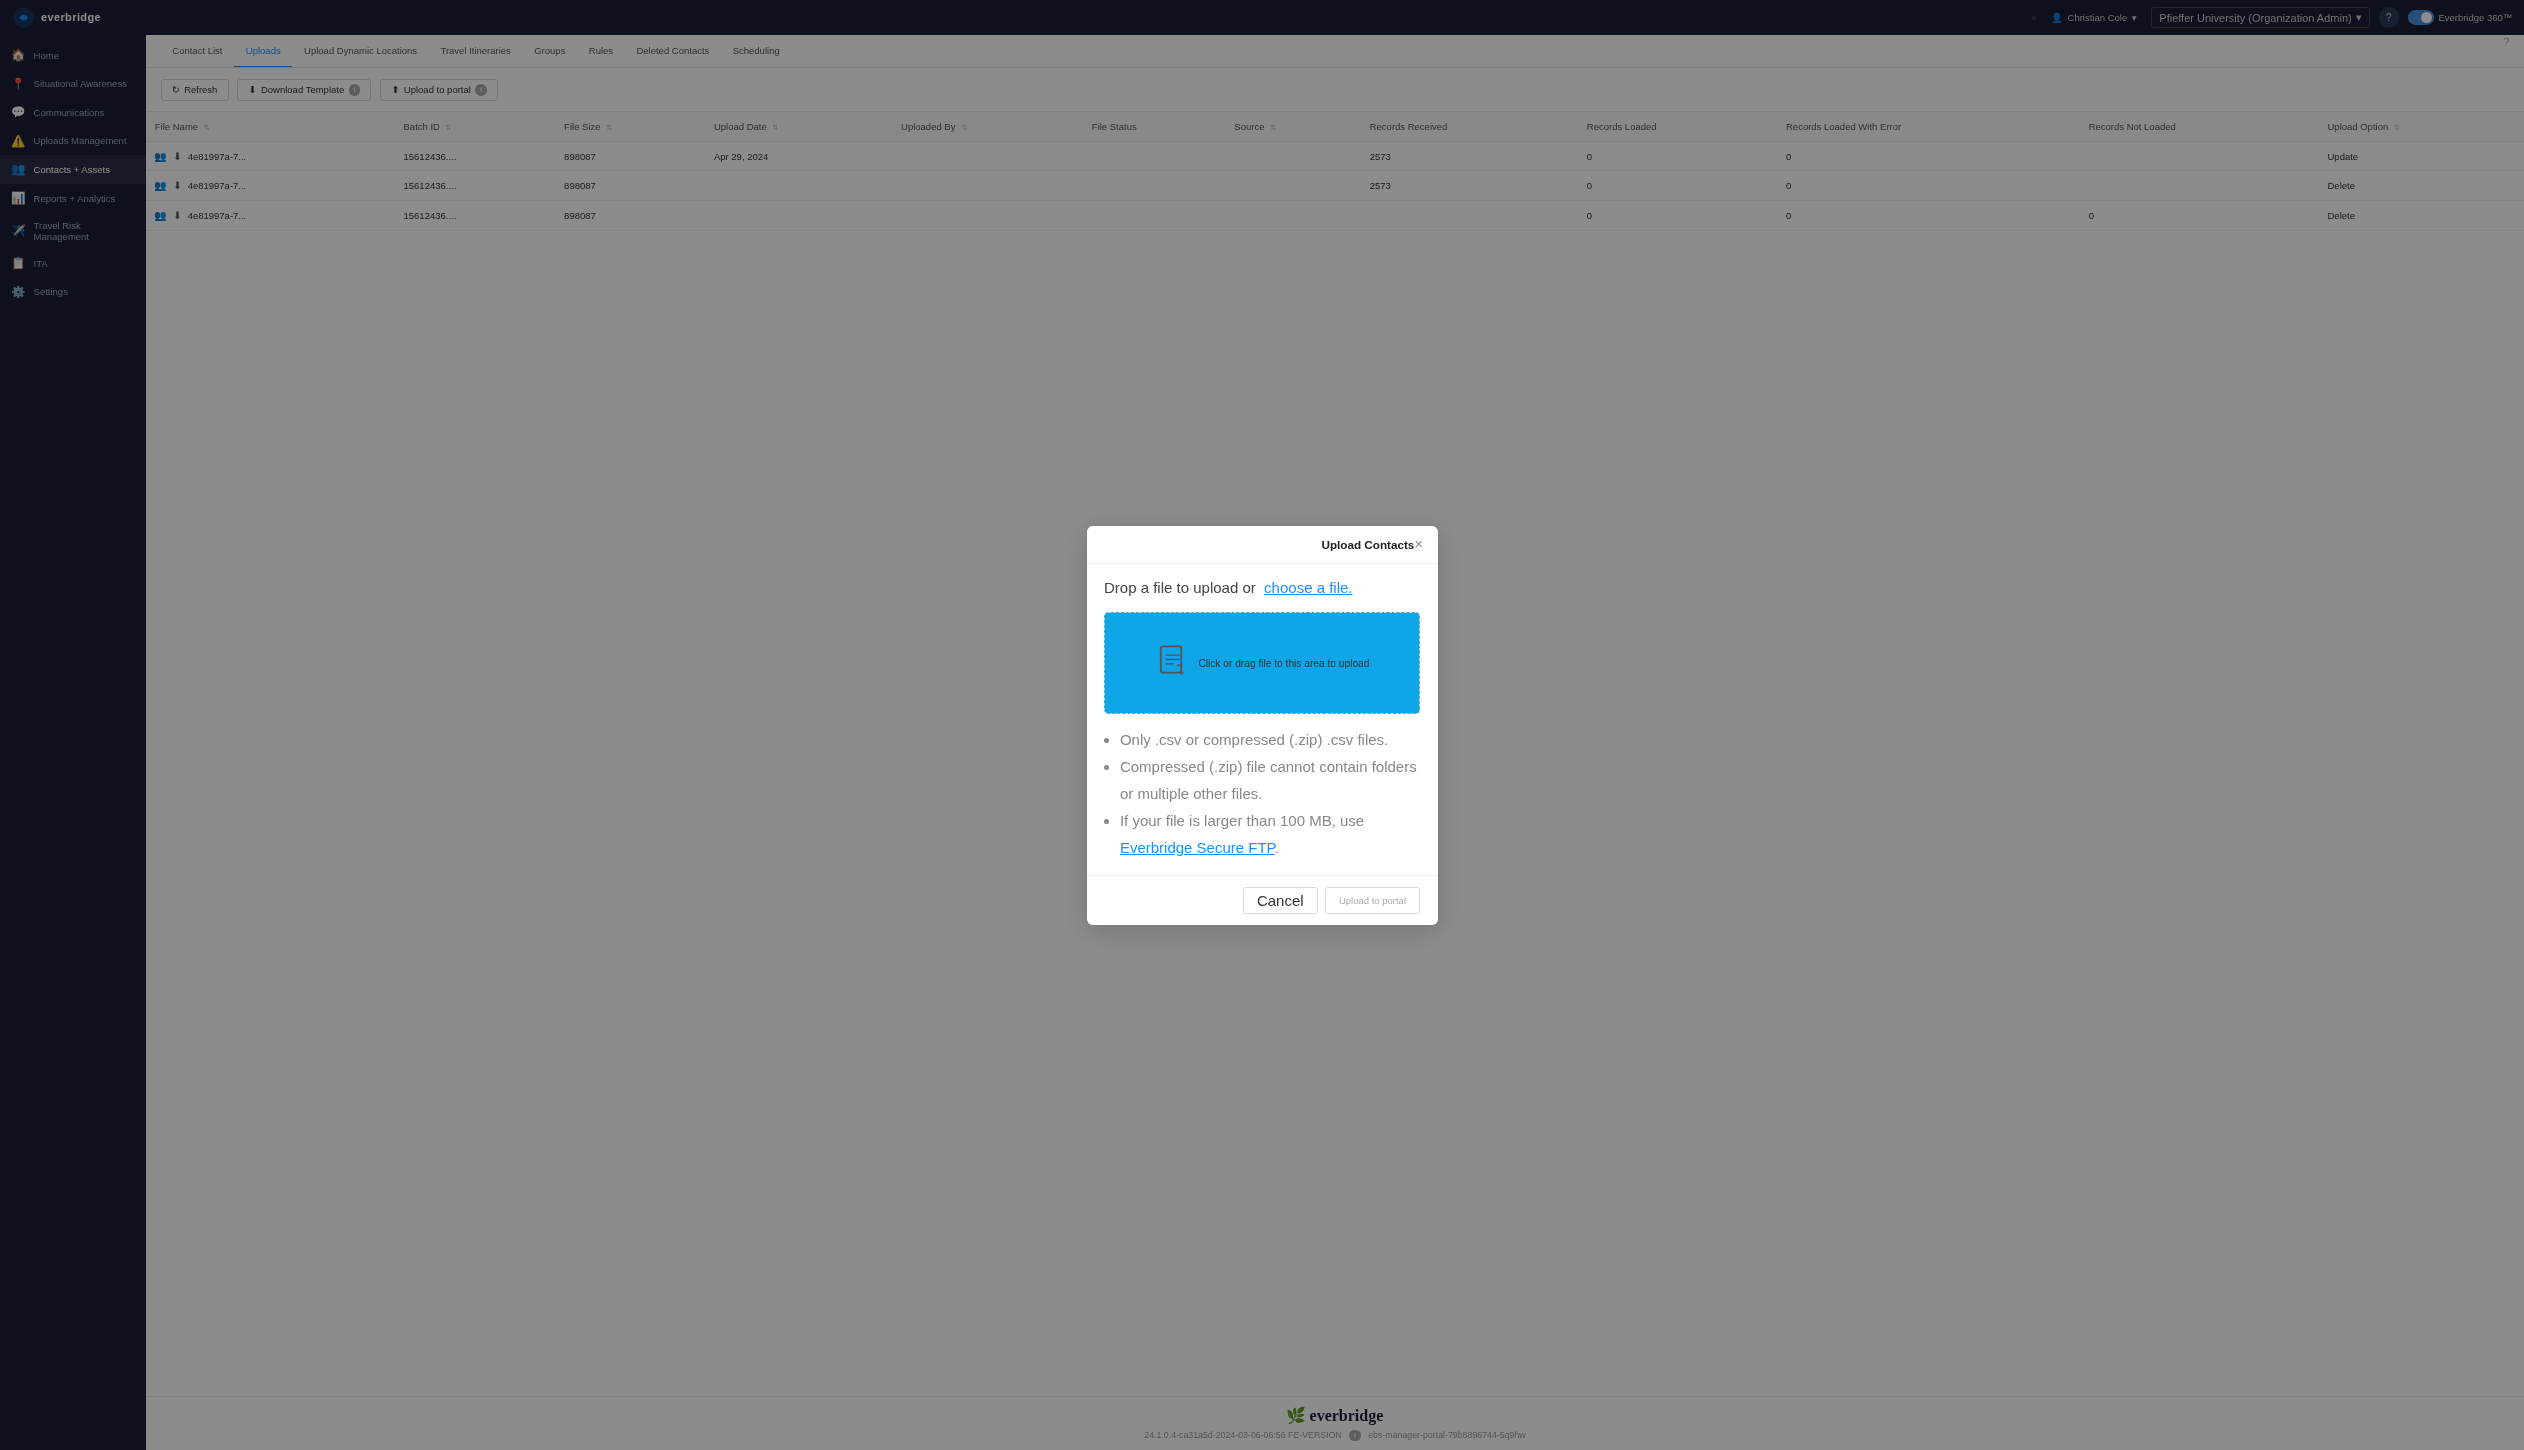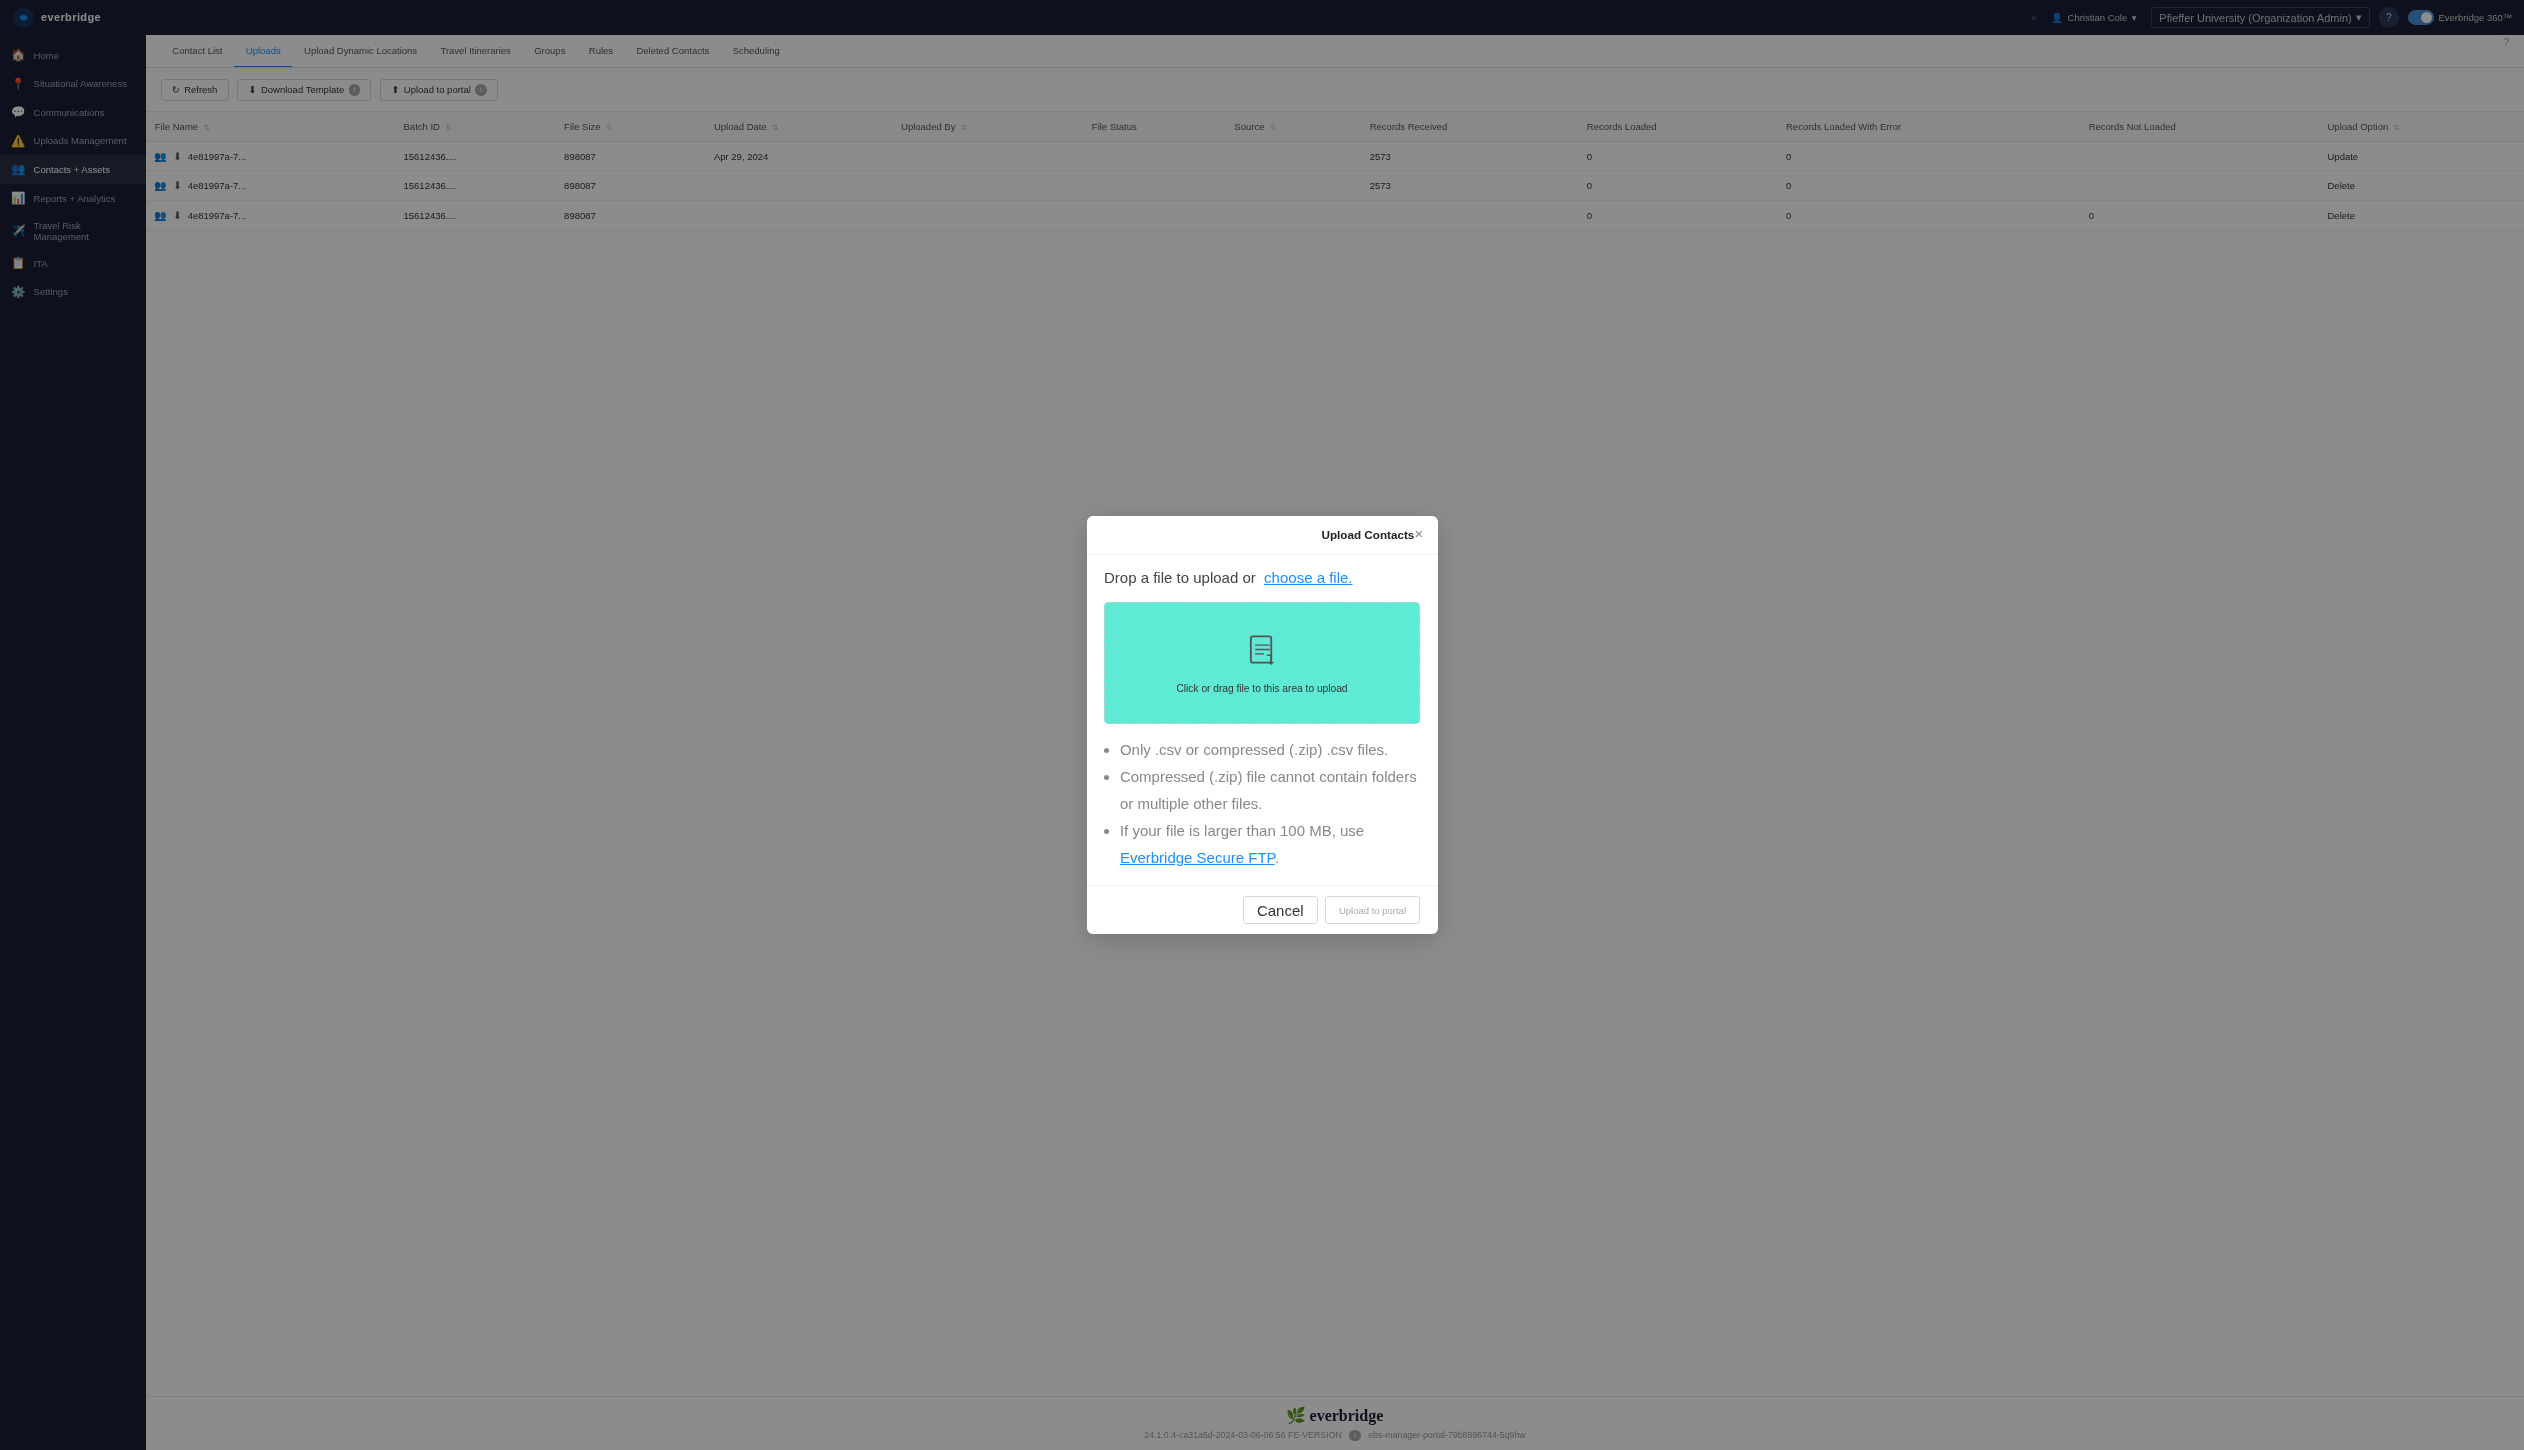--- a/index.html
+++ b/index.html
@@ -56,21 +56,21 @@
     .overlay { position: fixed; inset: 0; background: rgba(0,0,0,0.45); z-index: 200; display: flex; align-items: center; justify-content: center; }
 
     
     .modal { background: #fff; border-radius: 5.8px; width: 351px; box-shadow: 0 5.8px 29px rgba(0,0,0,0.18); overflow: hidden; }
     .modal-header { display: flex; align-items: center; justify-content: flex-end; padding: 11.7px 14.6px; border-bottom: 0.7px solid #f0f0f0; }
     .modal-title { font-size: 11.7px; font-weight: 600; color: #222; }
     .modal-close { background: none; border: none; font-size: 14.6px; color: #888; cursor: pointer; line-height: 1; }
     .modal-body { padding: 14.6px 17.5px; }
     .drop-hint { font-size: 15px; color: #444; margin-bottom: 16px; }
     .drop-hint a { color: #1890ff; cursor: pointer; }
-    .upload-area { border: 0.7px dashed #ccc; border-radius: 4.4px; background: #5eead4; padding: 29px 14.6px; display: flex; flex-direction: column; align-items: center; justify-content: center; gap: 8.8px; cursor: pointer; min-height: 102px; }
+    .upload-area { border: 0.7px dashed #ccc; border-radius: 4.4px; background: #0ea5e9; padding: 29px 14.6px; display: flex; align-items: center; justify-content: center; gap: 8.8px; cursor: pointer; min-height: 102px; }
     .upload-text { font-size: 10.2px; font-weight: 500; color: #333; }
     .upload-rules { margin-top: 11.7px; padding-left: 2.9px; }
     .upload-rules li { font-size: 15px; color: #888; list-style: disc; margin-left: 13px; line-height: 1.8; }
     .upload-rules a { color: #1890ff; }
     .modal-footer { padding: 10.2px 17.5px; border-top: 0.7px solid #f0f0f0; display: flex; justify-content: flex-end; gap: 7.3px; }
     .btn-cancel { padding: 4.4px 13px; border: 0.7px solid #d9d9d9; background: #fff; color: #333; border-radius: 2.9px; cursor: pointer; font-size: 15px; }
     .btn-upload { padding: 4.4px 13px; border: 0.7px solid #d9d9d9; background: #fff; color: #aaa; border-radius: 2.9px; cursor: pointer; font-size: 9.5px; }
 
     .everbridge-wordmark { font-family: serif; font-size: 16px; font-weight: bold; color: #1a2035; display: flex; align-items: center; gap: 2.9px; }
   </style>

